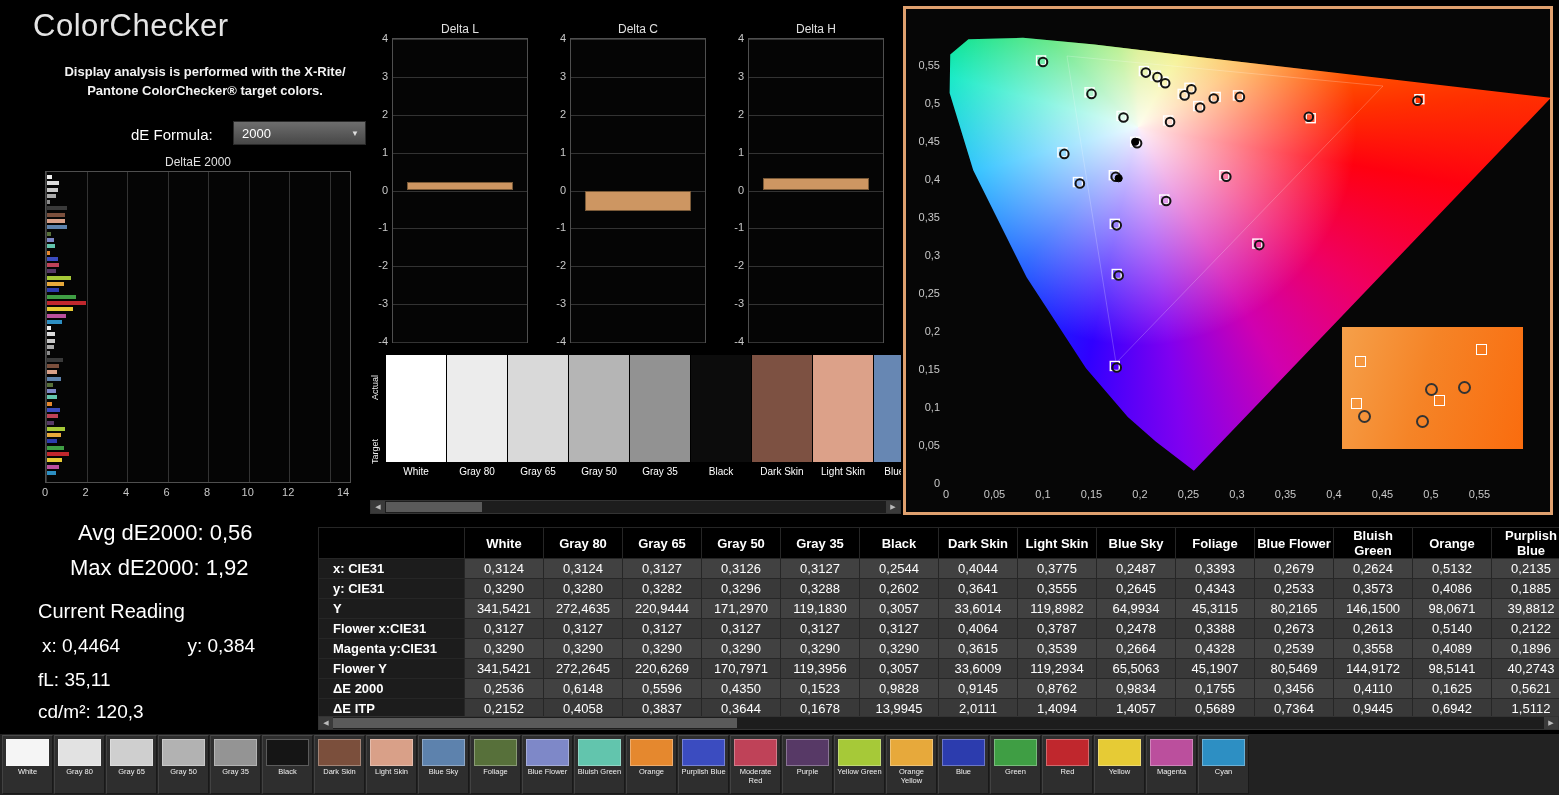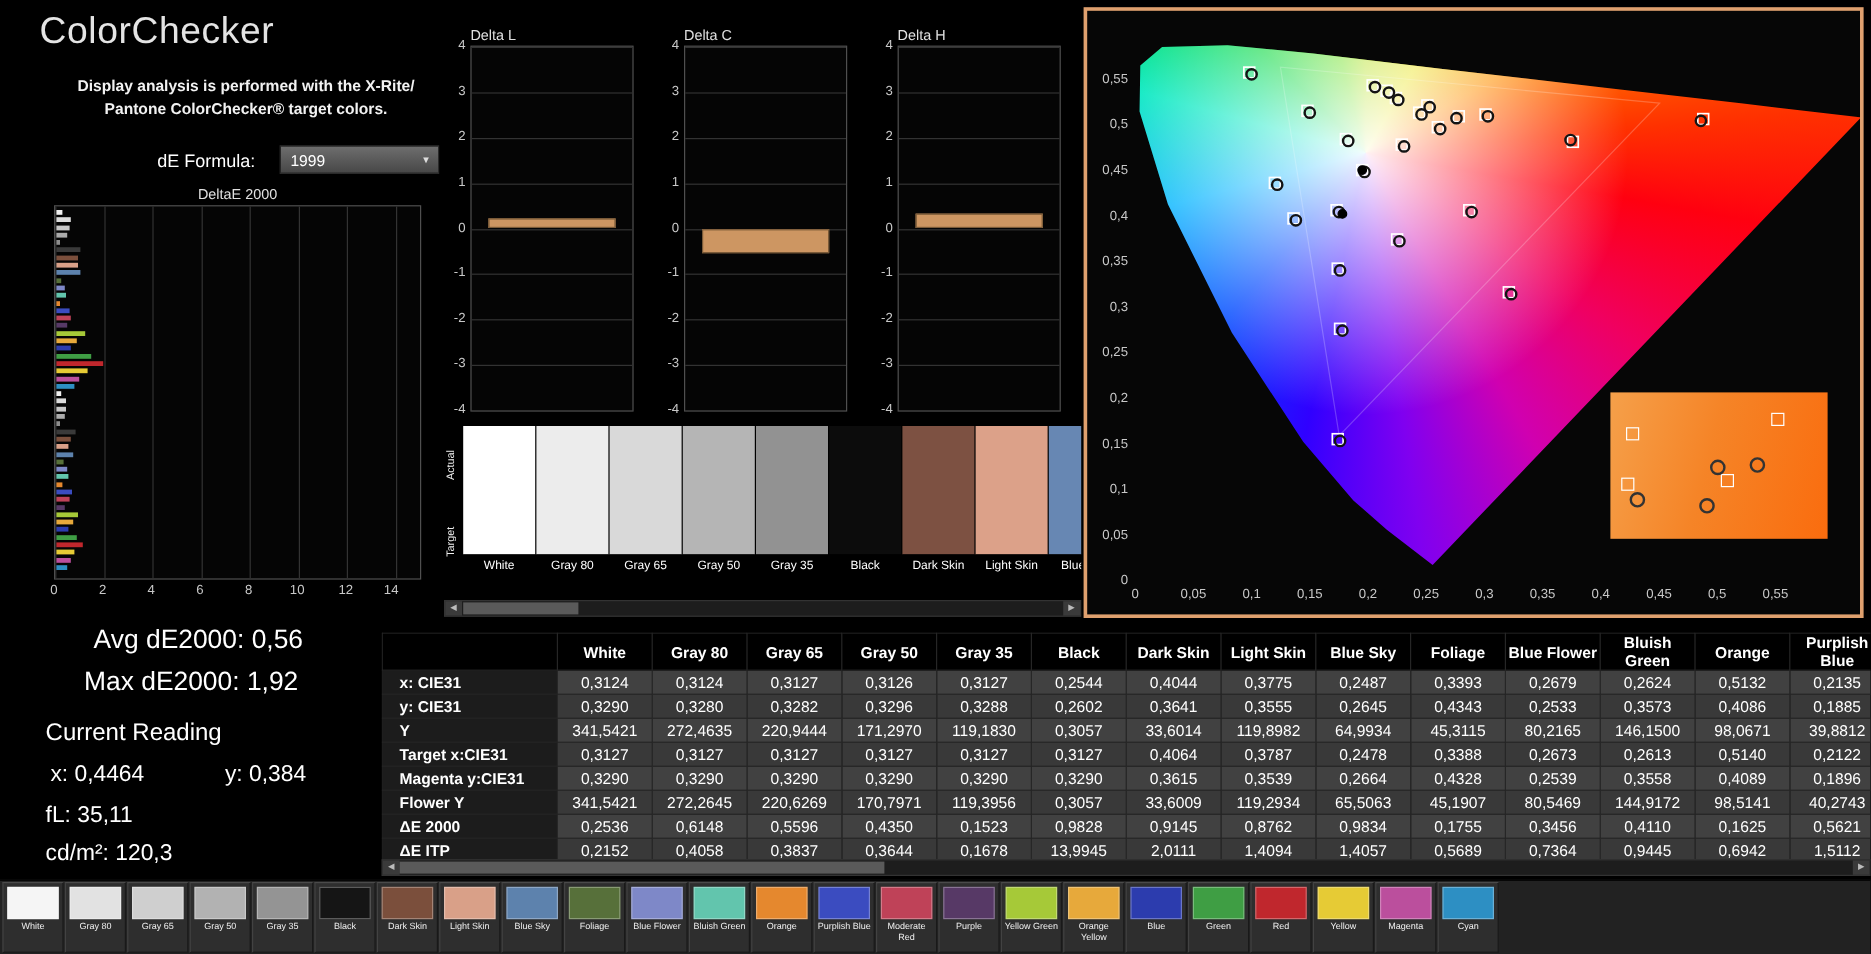--- a/index.html
+++ b/index.html
@@ -30,21 +30,21 @@
   .stat{position:absolute;color:#fff;white-space:nowrap;}
   #stat-avg{left:78px;top:520px;font-size:22px;}
   #stat-max{left:70px;top:555px;font-size:22px;}
   #stat-current{left:38px;top:600px;font-size:20px;}
   #stat-xy{left:42px;top:635px;font-size:19px;}
   #stat-xy .y{margin-left:62px;}
   #stat-fl{left:38px;top:669px;font-size:19px;}
   #stat-cd{left:38px;top:701px;font-size:19px;}
 
   
-  .mini-title{position:absolute;top:22px;width:136px;font-size:12px;color:#e0e0e0;}
+  .mini-title{position:absolute;top:22px;width:136px;text-align:center;font-size:12px;color:#e0e0e0;}
   .mini-wrap{position:absolute;top:38px;width:162px;height:305px;}
   .mini-plot{position:absolute;left:26px;top:0;width:136px;height:305px;border:1px solid #4f4f4f;
              box-sizing:border-box;background:#050505;}
   .mini-grid{position:absolute;left:0;right:0;height:1px;background:#333;}
   .mini-ylab{position:absolute;left:0;width:22px;text-align:right;font-size:11px;color:#c8c8c8;}
   .mini-bar{position:absolute;left:14px;width:106px;border:1px solid #7a5a38;box-sizing:border-box;}
 
   
   #strip{position:absolute;left:370px;top:355px;width:531px;height:129px;background:#000;
          display:flex;overflow:hidden;}
@@ -113,21 +113,21 @@
 
 <div id="app">
 
   <div id="description">
     <div>Display analysis is performed with the X-Rite/</div>
     <div>Pantone ColorChecker® target colors.</div>
   </div>
   <div id="page-title">ColorChecker</div>
   <span id="formula-label">dE Formula:</span>
   <div id="formula-dd">
-    <span>1999</span>
+    <span>2000</span>
     <span class="dd-arrow">▼</span>
   </div>
 
   <div id="de-title">DeltaE 2000</div>
   <div id="de-plot">
     <div id="de-grid" style="position:absolute;inset:0;">
         <div class="de-grid-line" style="left: 0px;"></div>
         <div class="de-grid-line" style="left: 40.5333px;"></div>
         <div class="de-grid-line" style="left: 81.0667px;"></div>
         <div class="de-grid-line" style="left: 121.6px;"></div>
@@ -188,21 +188,21 @@
       </div>
   </div>
   <div id="de-xlabels">
       <div class="de-xlab" style="left: 33px;">0</div>
       <div class="de-xlab" style="left: 73.5333px;">2</div>
       <div class="de-xlab" style="left: 114.067px;">4</div>
       <div class="de-xlab" style="left: 154.6px;">6</div>
       <div class="de-xlab" style="left: 195.133px;">8</div>
       <div class="de-xlab" style="left: 235.667px;">10</div>
       <div class="de-xlab" style="left: 276.2px;">12</div>
-      <div class="de-xlab" style="left: 314px;">14</div>
+      <div class="de-xlab" style="left: 331px;">14</div>
     </div>
 
   <div class="stat" id="stat-avg">Avg dE2000: 0,56</div>
   <div class="stat" id="stat-max">Max dE2000: 1,92</div>
   <div class="stat" id="stat-current">Current Reading</div>
   <div class="stat" id="stat-xy">
     <span>x: 0,4464</span>
     <span class="y">y: 0,384</span>
   </div>
   <div class="stat" id="stat-fl">fL: 35,11</div>
@@ -505,21 +505,21 @@
             <td>33,6014</td>
             <td>119,8982</td>
             <td>64,9934</td>
             <td>45,3115</td>
             <td>80,2165</td>
             <td>146,1500</td>
             <td>98,0671</td>
             <td>39,8812</td>
           </tr>
           <tr>
-            <th>Target x:CIE31</th>
+            <th>Flower x:CIE31</th>
             <td>0,3127</td>
             <td>0,3127</td>
             <td>0,3127</td>
             <td>0,3127</td>
             <td>0,3127</td>
             <td>0,3127</td>
             <td>0,4064</td>
             <td>0,3787</td>
             <td>0,2478</td>
             <td>0,3388</td>

